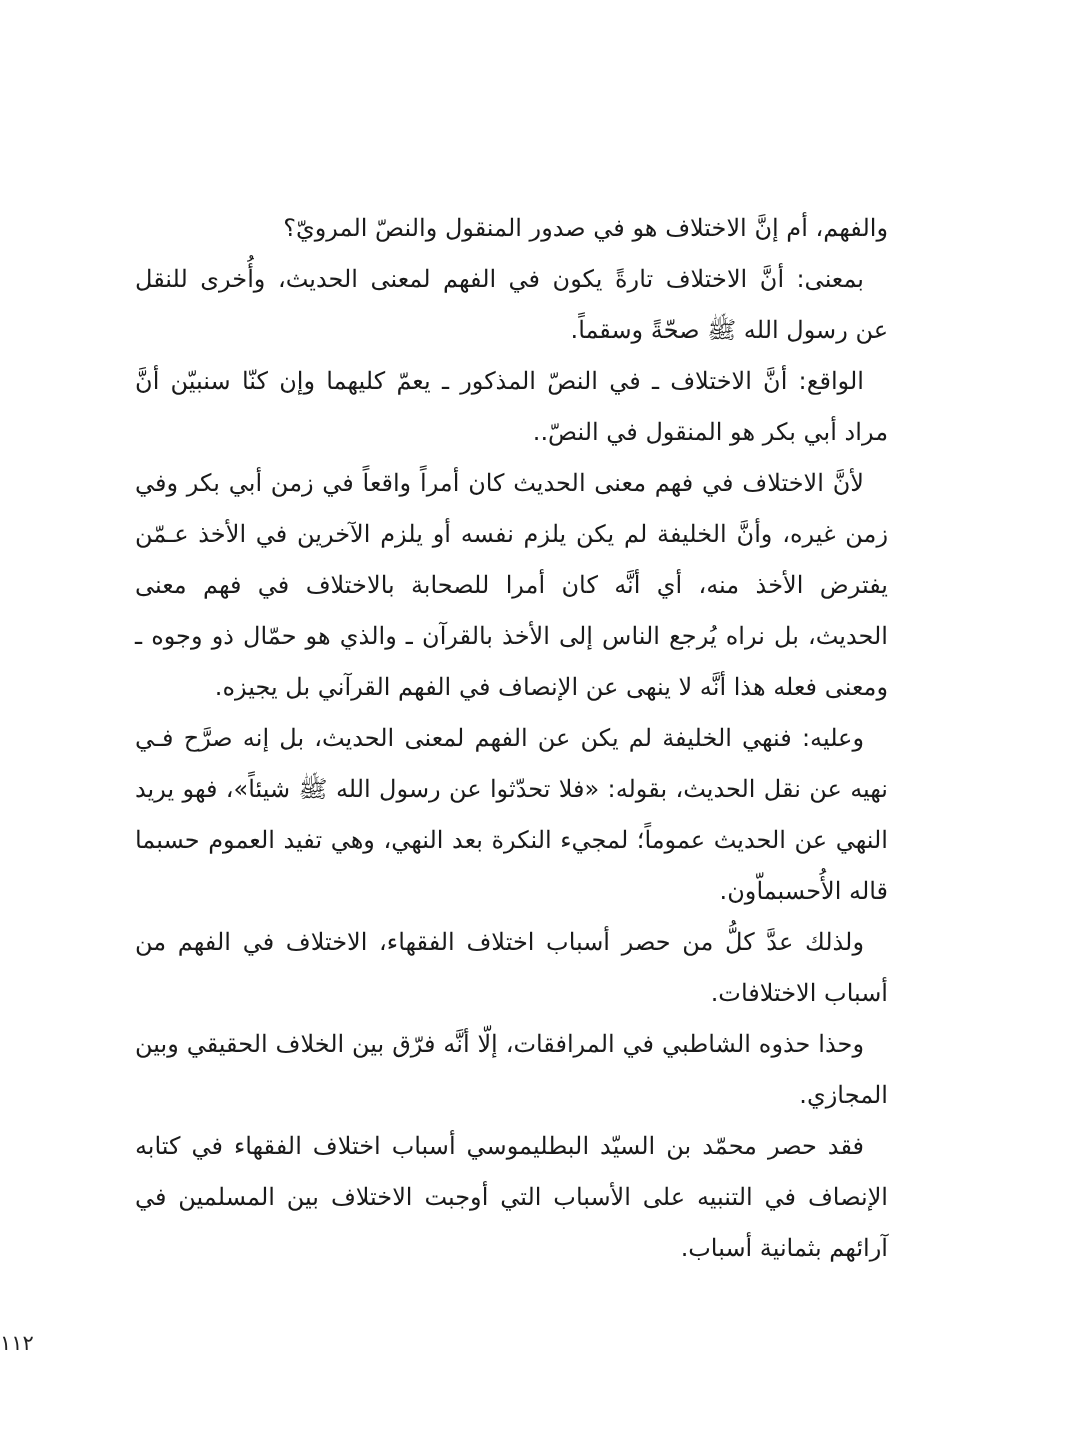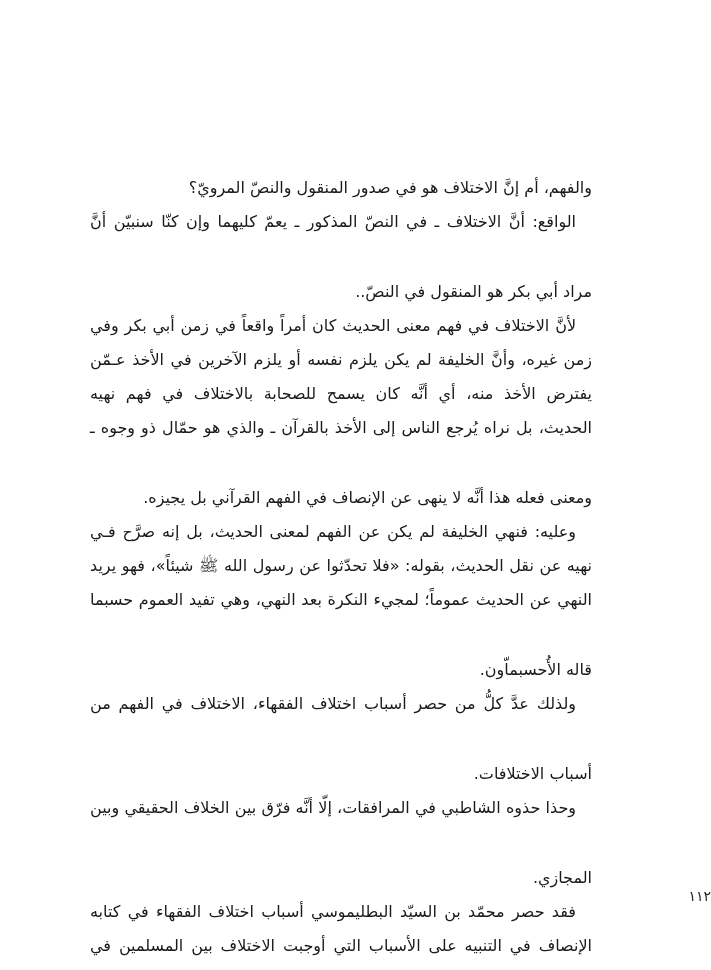--- a/index.html
+++ b/index.html
@@ -40,59 +40,62 @@
   }
   
   .just {
     text-align: justify;
     text-align-last: justify;
   }
   
   .last {
     text-align: right;
     text-align-last: right;
-    margin-top: 36px;
   }
   
   .indent {
     padding-right: 16px;
   }
   .page-number {
     position: absolute;
     top: 882px;
     left: 0;
     width: 711px;
-    text-align: right;
+    text-align: left;
     font-size: 14px;
     line-height: 28px;
     direction: rtl;
     color: #222222;
   }
 </style>
 </head>
 <body>
 
 <div class="page">
 
   <main class="text-block">
 
     <div class="para">
       <div class="line last">والفهم، أم إنَّ الاختلاف هو في صدور المنقول والنصّ المرويّ؟</div>
     </div>
 
+    <div class="para">
+      <div class="line just indent">بمعنى: أنَّ الاختلاف تارةً يكون في الفهم لمعنى الحديث، وأُخرى للنقل</div>
+      <div class="line last">عن رسول الله ﷺ صحّةً وسقماً.</div>
+    </div>
 
     <div class="para">
       <div class="line just indent">الواقع: أنَّ الاختلاف ـ في النصّ المذكور ـ يعمّ كليهما وإن كنّا سنبيّن أنَّ</div>
       <div class="line last">مراد أبي بكر هو المنقول في النصّ..</div>
     </div>
 
     <div class="para">
       <div class="line just indent">لأنَّ الاختلاف في فهم معنى الحديث كان أمراً واقعاً في زمن أبي بكر وفي</div>
       <div class="line just">زمن غيره، وأنَّ الخليفة لم يكن يلزم نفسه أو يلزم الآخرين في الأخذ عـمّن</div>
-      <div class="line just">يفترض الأخذ منه، أي أنَّه كان يسمح للصحابة بالاختلاف في فهم نهيه</div>
+      <div class="line just">يفترض الأخذ منه، أي أنَّه كان أمرا للصحابة بالاختلاف في فهم معنى</div>
       <div class="line just">الحديث، بل نراه يُرجع الناس إلى الأخذ بالقرآن ـ والذي هو حمّال ذو وجوه ـ</div>
       <div class="line last">ومعنى فعله هذا أنَّه لا ينهى عن الإنصاف في الفهم القرآني بل يجيزه.</div>
     </div>
 
     <div class="para">
       <div class="line just indent">وعليه: فنهي الخليفة لم يكن عن الفهم لمعنى الحديث، بل إنه صرَّح فـي</div>
       <div class="line just">نهيه عن نقل الحديث، بقوله: «فلا تحدّثوا عن رسول الله ﷺ شيئاً»، فهو يريد</div>
       <div class="line just">النهي عن الحديث عموماً؛ لمجيء النكرة بعد النهي، وهي تفيد العموم حسبما</div>
       <div class="line last">قاله الأُحسبماّون.</div>
     </div>

